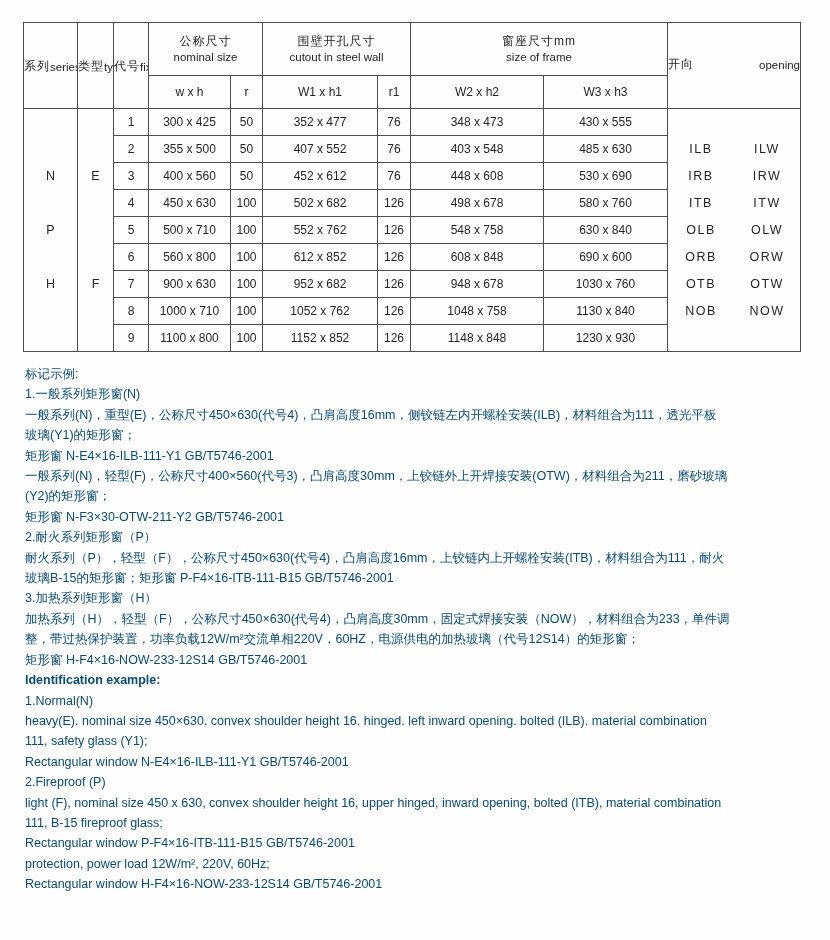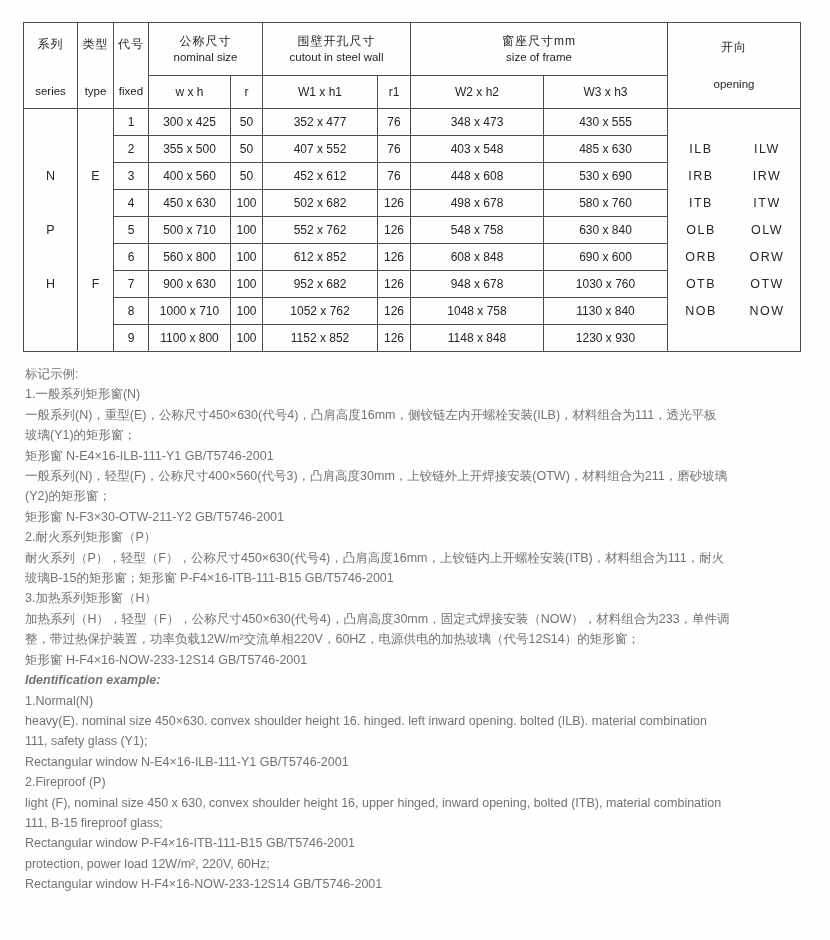--- a/index.html
+++ b/index.html
@@ -21,45 +21,45 @@
     padding:0; text-align:center; vertical-align:middle;
     font-weight:normal; font-size:12px; color:#252525;
     overflow:hidden; white-space:nowrap;
   }
   .spec thead tr.h1 { height:53px; }
   .spec thead tr.h2 { height:33px; }
   .spec tbody tr { height:27px; }
 
   .two-row-head { height:86px; position:relative; }
   .two-row-head .inner {
-    position:absolute; inset:0; display:flex; flex-direction:column;
+    position:absolute; inset:0; display:flex; flex-direction:row;
     align-items:center; justify-content:space-between; padding:13px 0 11px;text-align:center;
   }
   .cn { font-size:12px; letter-spacing:1px; }
   .en { font-size:11.5px; letter-spacing:0; }
   .group-head .inner2 { display:flex; flex-direction:column; align-items:center; justify-content:center; height:100%; line-height:16px;text-align:right; }
 
   .vspan { position:relative; }
   .vspan .abs { position:absolute; inset:0; }
   .letter { position:absolute; left:0; width:100%; text-align:center; line-height:16px; font-size:12.5px; }
   .letter.l1 { top:59px; } .letter.l2 { top:113px; } .letter.l3 { top:167px; }
 
   .open-grid {
     position:absolute; left:0; right:0; top:27px;
     display:grid; grid-template-columns:1fr 1fr;
   }
   .open-grid span { height:27px; line-height:27px; letter-spacing:1.5px; font-size:12.5px; text-align:center; }
 
   
   .notes {
     position:absolute; left:25px; top:364px; width:790px;
-    font-size:12.5px; line-height:20.4px; color:#737373;
+    font-size:12.5px; line-height:20.4px; color:#0c4a6e;
   }
   .notes .line { white-space:nowrap; }
-  .notes .line.bold { font-weight:bold;font-style:italic; }
+  .notes .line.bold { font-weight:bold; }
 </style>
 </head>
 <body>
 
 <div class="page">
 
   <table class="spec">
     <colgroup>
       <col style="width:54px">
         <col style="width:36px">

